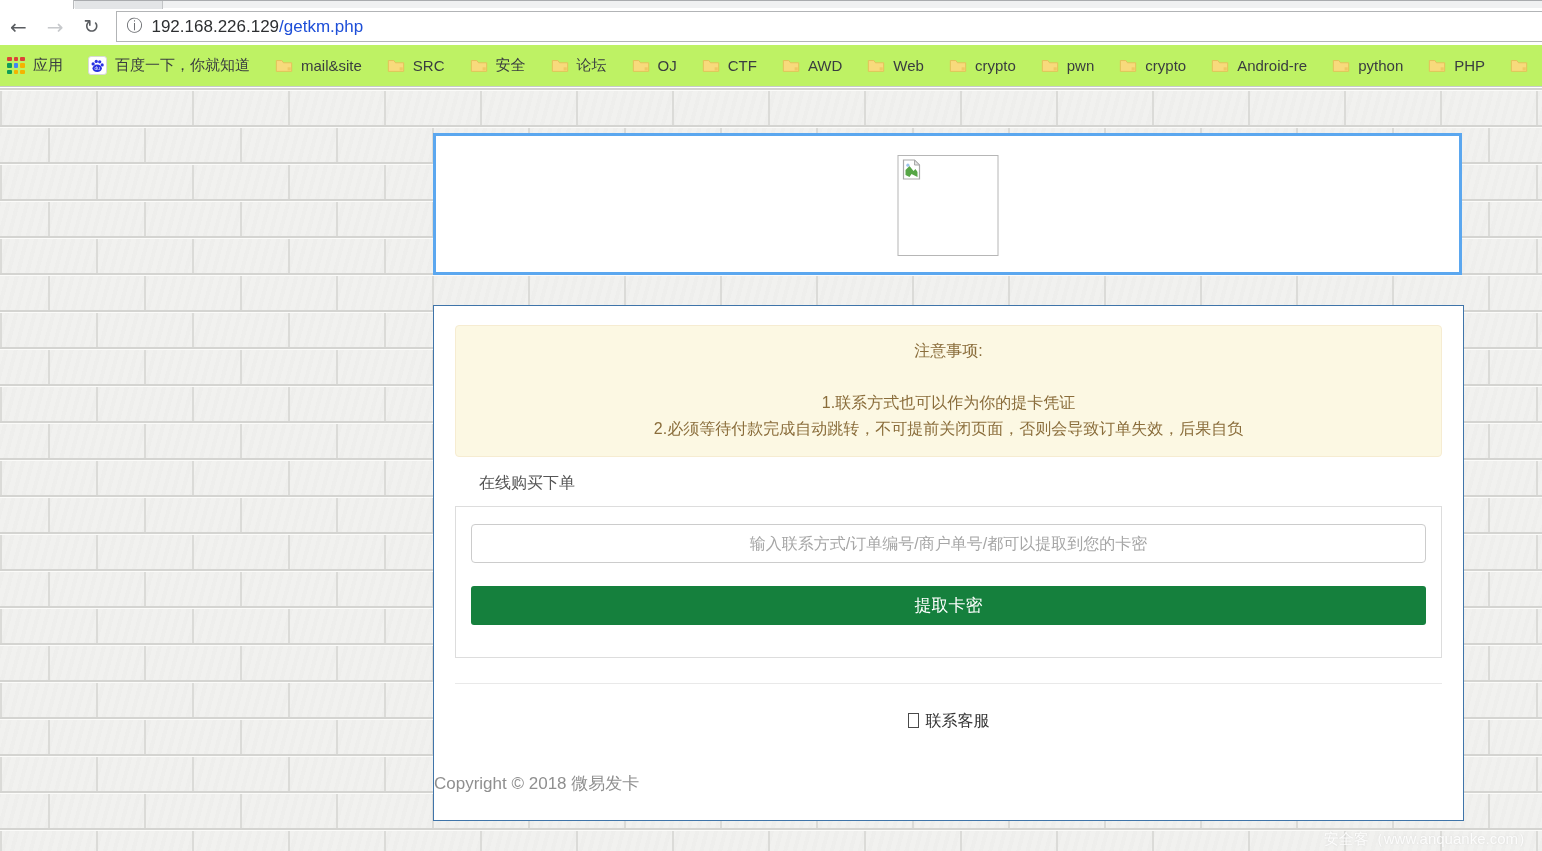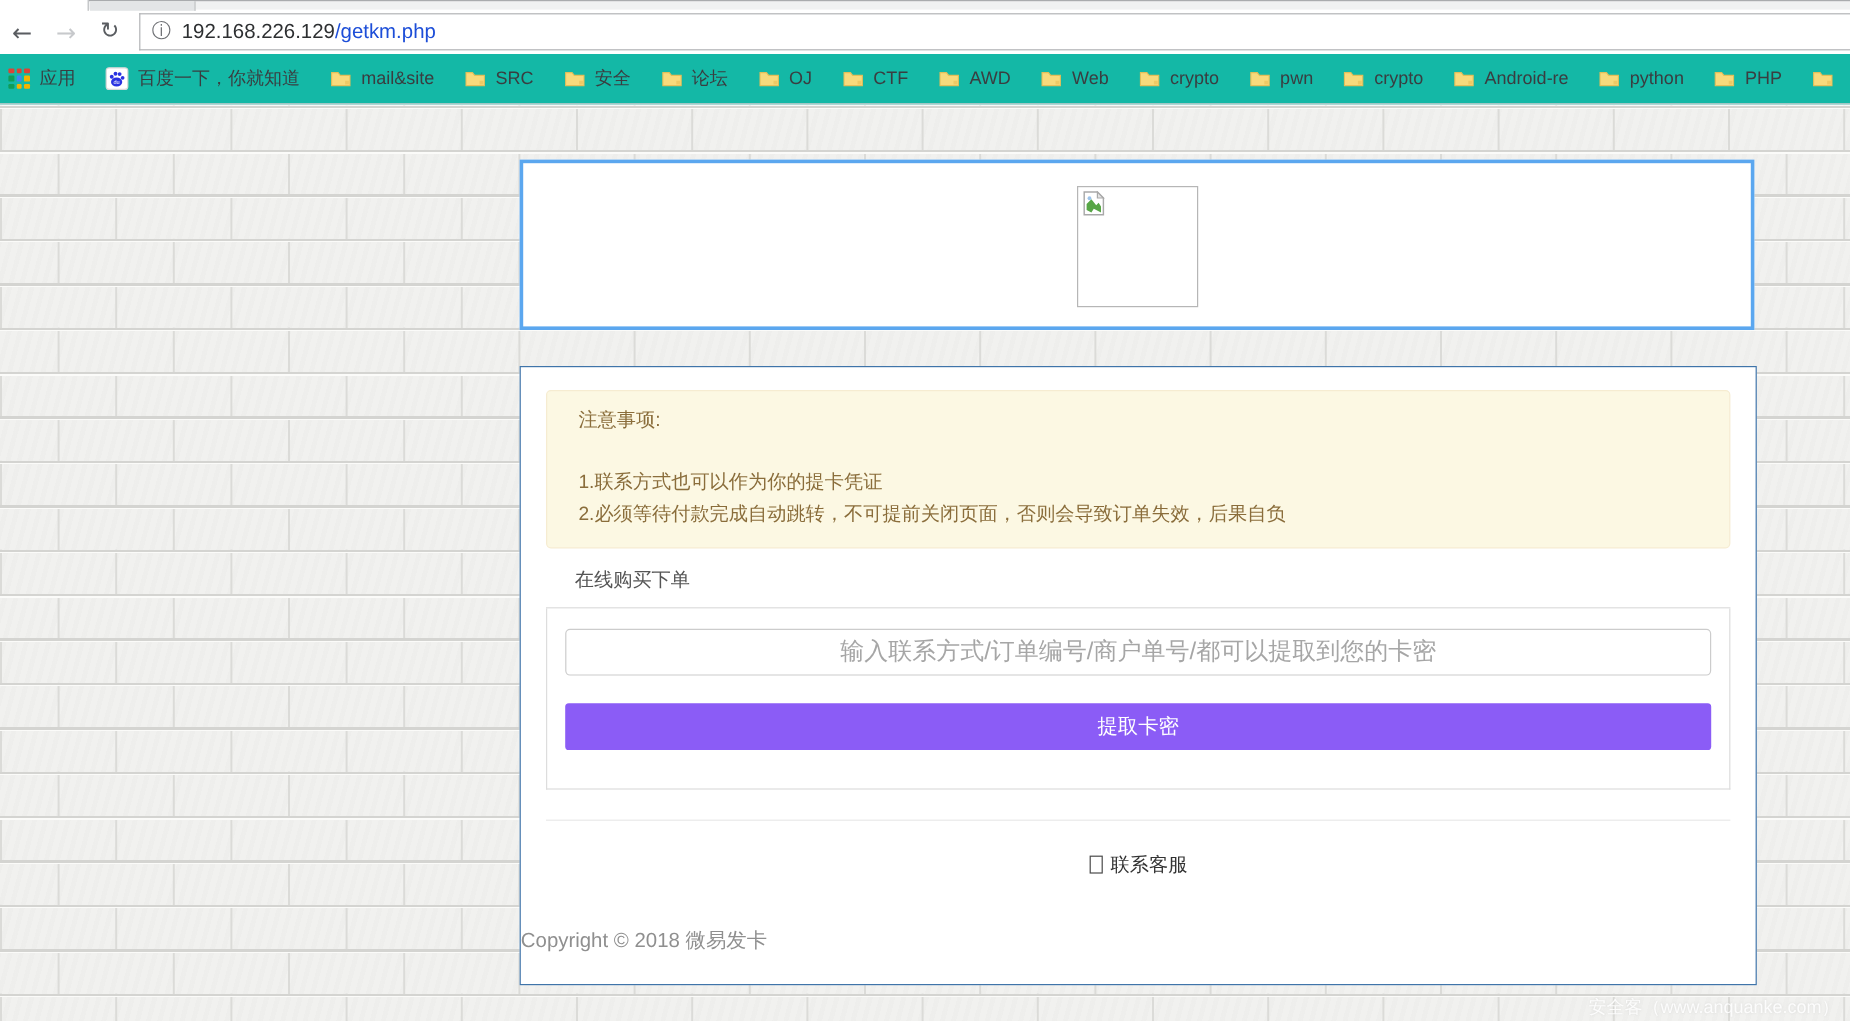--- a/index.html
+++ b/index.html
@@ -22,21 +22,21 @@
   .omnibox {
     flex:1; height:31px; margin-left:7px; background:#fff;
     border:1px solid #b2b4b6; border-right:none;
     display:flex; align-items:center; padding-left:9px; font-size:17px; white-space:nowrap; overflow:hidden;
   }
   .info-icon { color:#6e7074; font-size:16px; margin-right:9px; font-family:"DejaVu Sans",sans-serif; }
   .url-host { color:#2d2f31; }
   .url-path { color:#1d4ed8; }
 
   .bookmarks {
-    height:42px; background:#14b8a6; border-bottom:1px solid #c8cacc;
+    height:42px; background:#bef264; border-bottom:1px solid #c8cacc;
     display:flex; align-items:center; padding-left:7px; gap:25px;
     white-space:nowrap; overflow:hidden; font-size:15px; color:#3a3d40;
   }
   .bm { display:flex; align-items:center; gap:8px; flex:0 0 auto; cursor:pointer; }
   .bm-label:empty { display:none; }
 
   .apps-grid { width:18px; height:18px; display:grid; grid-template-columns:repeat(3,1fr); grid-template-rows:repeat(3,1fr); gap:2px; }
   .apps-grid i { border-radius:1px; }
 
   .baidu-tile { width:19px; height:19px; background:#fff; border:1px solid #d8d8d8; border-radius:3px; display:flex; align-items:center; justify-content:center; }
@@ -62,40 +62,40 @@
     position:absolute; left:50%; transform:translateX(-50%); top:19px;
     width:101px; height:101px; background:#fff; border:1px solid #b6b6b6; padding:3px;
   }
 
   .card {
     position:absolute; left:433px; top:217px; width:1031px; height:516px;
     background:#fff; border:1px solid #3f74a9;
   }
   .notice {
     margin:19px 21px 0; background:#fcf8e3; border:1px solid #f6ecd1; border-radius:4px;
-    color:#8a6d3b; text-align:left; font-size:16px; line-height:26px; padding:12px 26px 14px;
+    color:#8a6d3b; text-align:center; font-size:16px; line-height:26px; padding:12px 26px 14px;
   }
   .notice-title { margin-bottom:26px; }
 
   .tabs { margin:2px 21px 0; display:flex; border-bottom:1px solid #ddd; align-items:flex-end; }
   .tab {
     position:relative; top:1px; padding:12px 23px; font-size:16px; color:#555;
     border:1px solid rgba(0,0,0,0); cursor:pointer;
   }
   .tab.active { background:#fff; border-color:#ddd #ddd #fff #ddd; }
 
   .tab-content { margin:0 21px; border:1px solid #ddd; border-top:none; padding:17px 15px 32px; }
   .km-input {
     display:block; width:100%; height:39px; border:1px solid #ccc; border-radius:4px;
-    text-align:center; font-size:20px; color:#c2410c; outline:none; background:#fff;
+    text-align:center; font-size:16px; color:#c2410c; outline:none; background:#fff;
   }
   .km-input::placeholder { color:#a6a6a6; opacity:1; }
   .km-btn {
     display:block; width:100%; height:39px; margin-top:23px;
-    background:#8b5cf6; color:#fff; border:none; border-radius:3px;
+    background:#15803d; color:#fff; border:none; border-radius:3px;
     font-size:17px; cursor:pointer; font-family:inherit;
   }
 
   .divider { margin:25px 21px 0; border:none; border-top:1px solid #e9e9e9; }
   .contact { margin-top:27px; text-align:center; font-size:16px; color:#333; cursor:pointer; }
   .tofu-box { display:inline-block; width:11px; height:15px; border:1px solid #4a4a4a; margin-right:7px; vertical-align:-2px; }
   .copyright { margin-top:40px; text-align:left; font-size:17px; color:#8f8f8f; }
 
   .watermark {
     position:absolute; right:9px; bottom:2px; font-size:15px;

